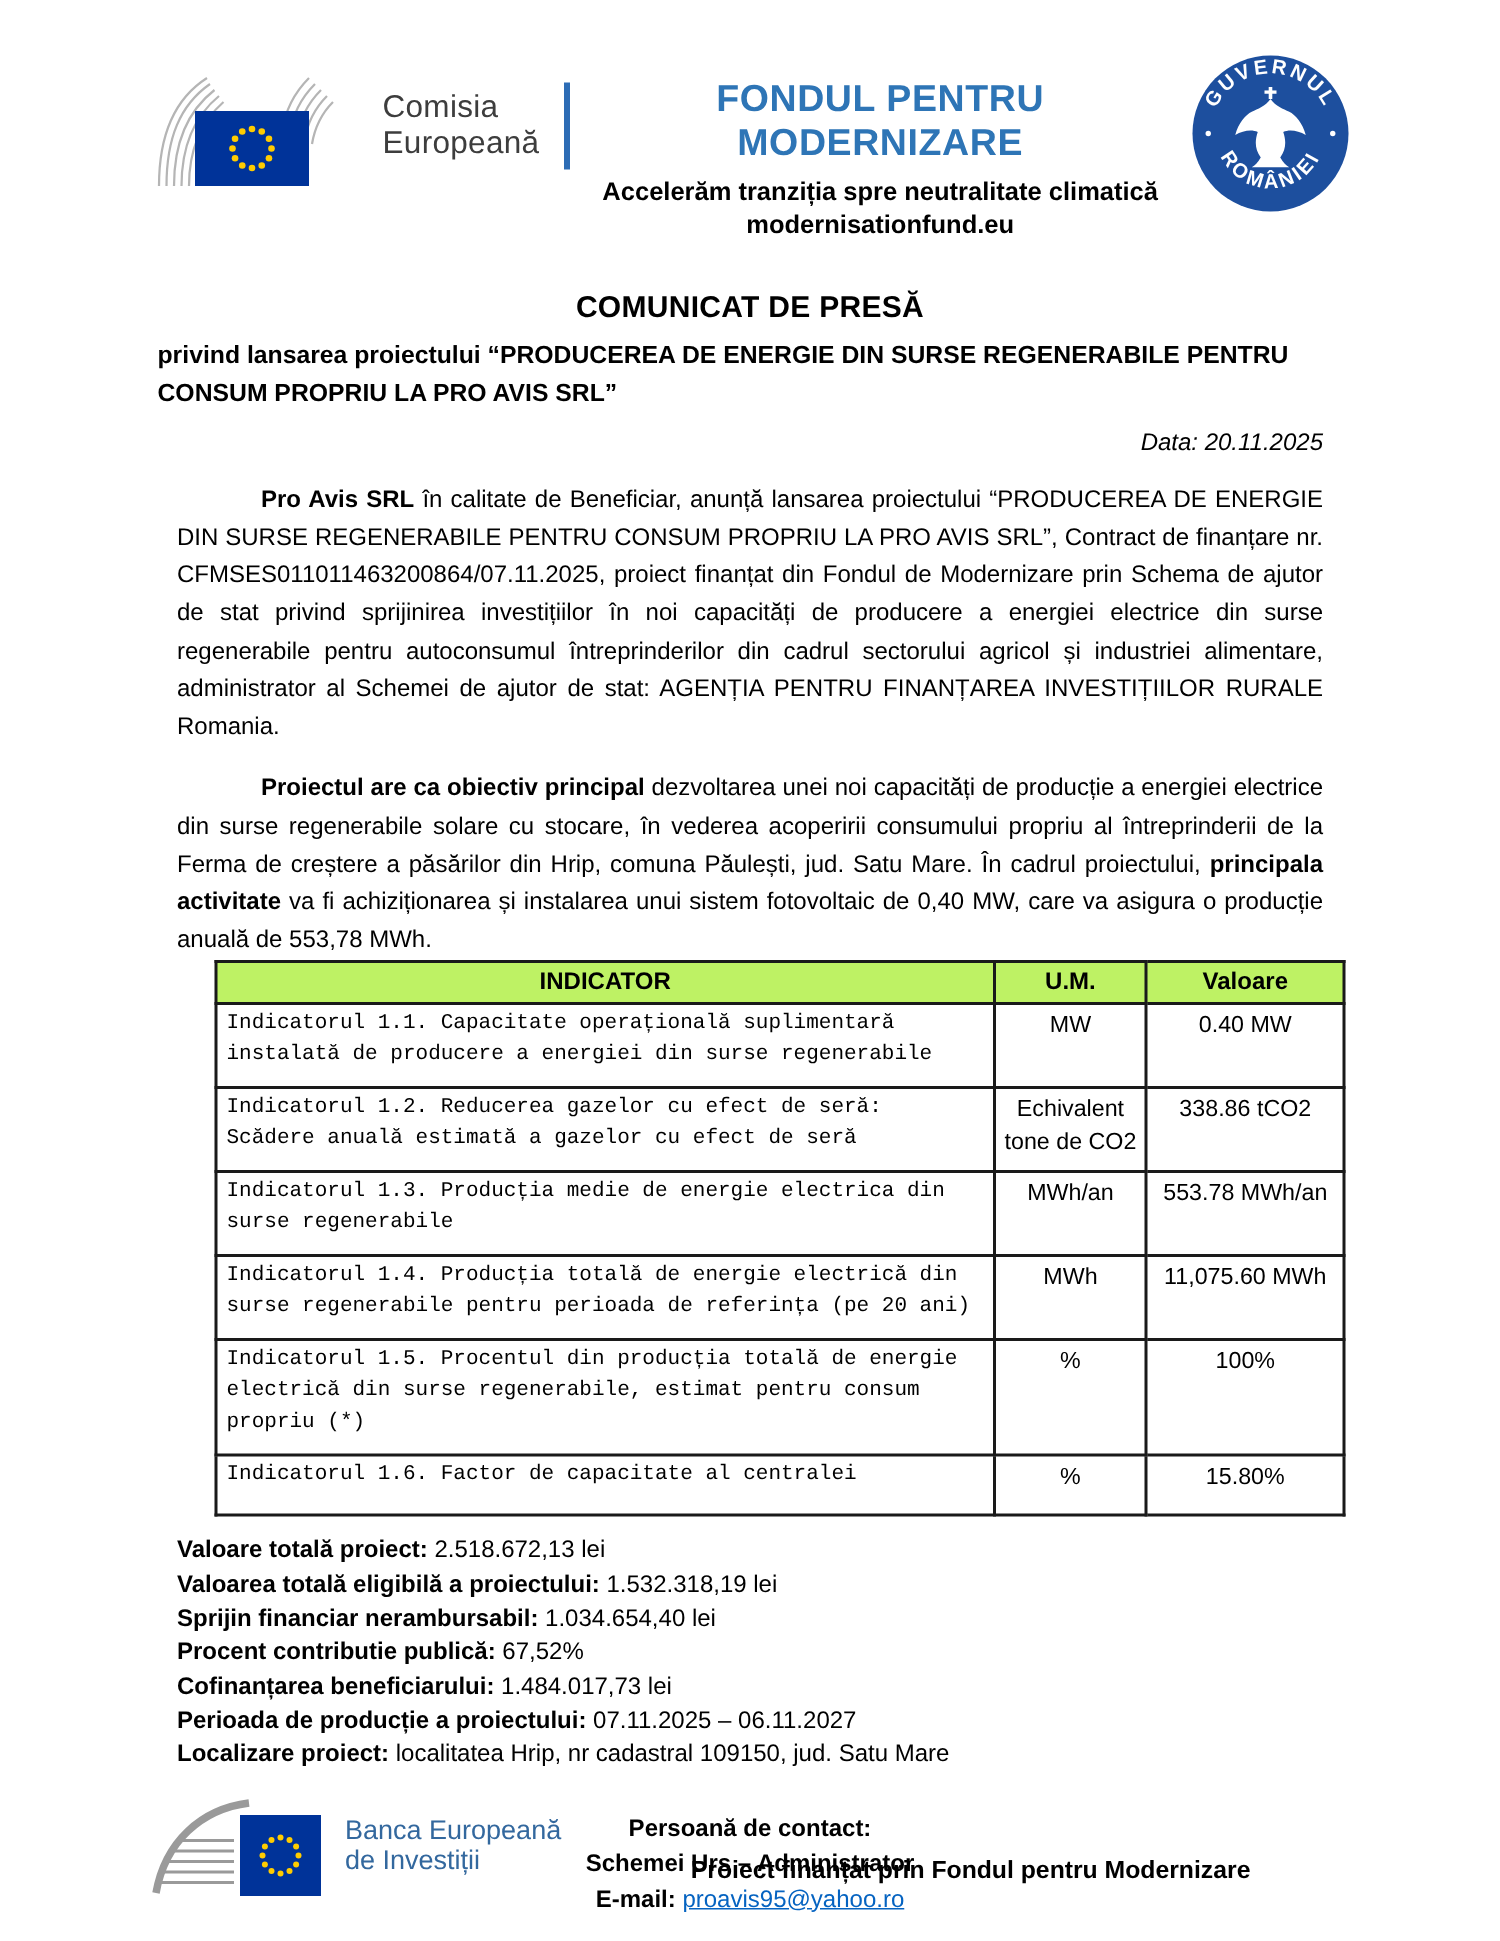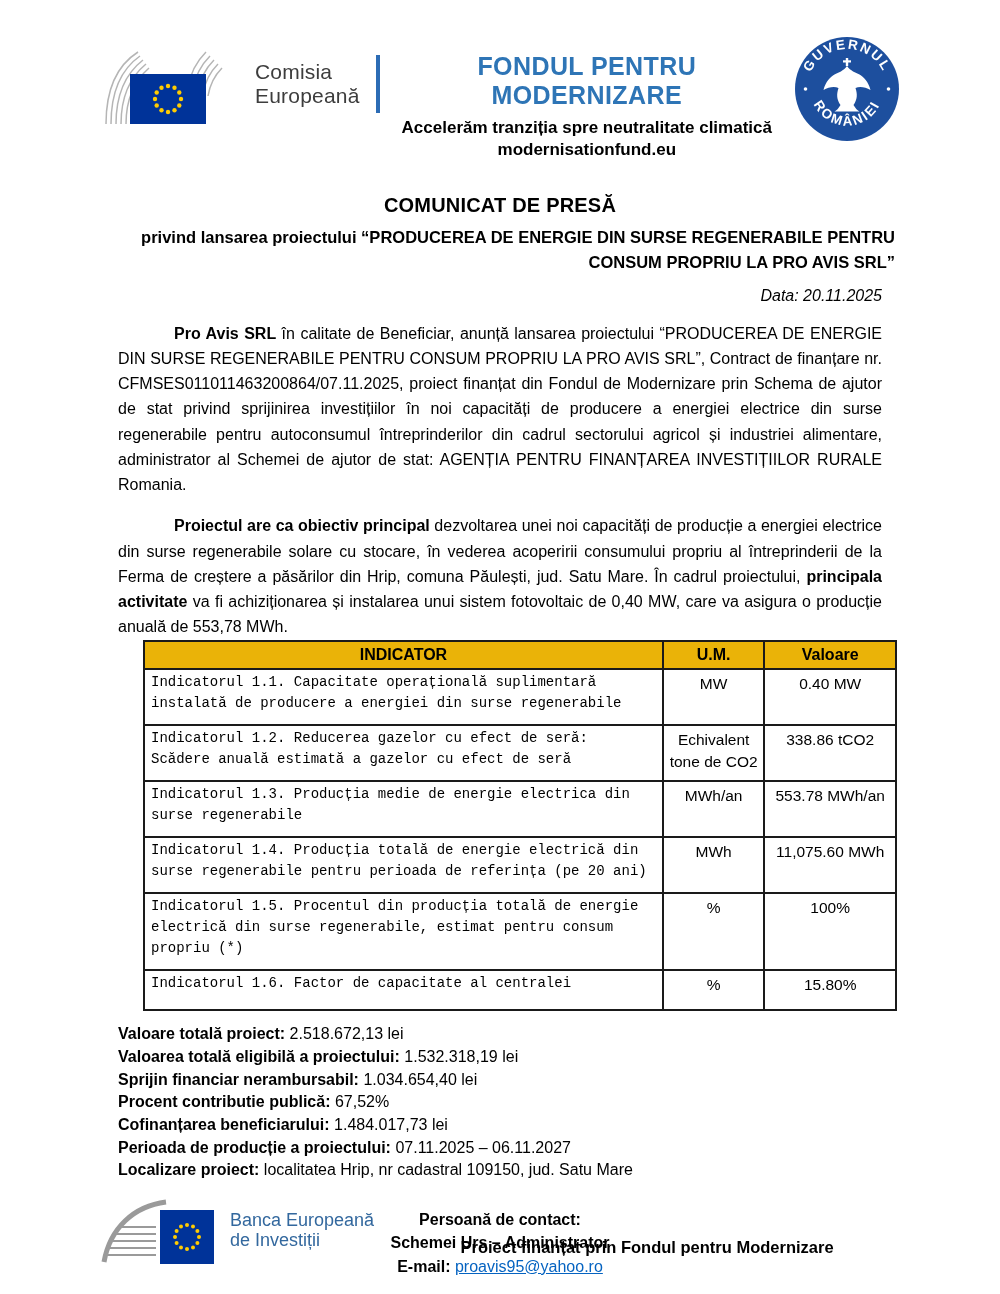--- a/index.html
+++ b/index.html
@@ -17,33 +17,33 @@
   .ec-text { font-size:21px; color:#3d3d3d; line-height:1.12; letter-spacing:.2px; }
   .ec-bar { width:4px; height:58px; background:#2c6cb5; margin-left:6px; }
   .hdr-center { flex:1; text-align:center; padding-top:18px; }
   .hdr-title { font-size:25px; font-weight:bold; color:#2e75b6; letter-spacing:.4px; }
   .hdr-sub { font-size:17px; font-weight:bold; margin-top:8px; }
   .hdr-web { font-size:17px; font-weight:bold; margin-top:2px; }
   .seal { margin-top:2px; }
 
   
   .doc-title { text-align:center; font-size:20px; font-weight:bold; margin-top:34px; letter-spacing:.2px; }
-  .doc-sub { text-align:right; font-size:16.5px; font-weight:bold; margin:8px auto 0; max-width:790px; line-height:1.5; }
+  .doc-sub { text-align:left; font-size:16.5px; font-weight:bold; margin:8px auto 0; max-width:790px; line-height:1.5; }
   .doc-date { text-align:right; font-style:italic; font-size:16px; margin-top:12px; padding-right:18px; }
 
   
   .para { font-size:16px; line-height:1.58; text-align:justify; text-indent:56px; margin:16px 18px 0 18px; }
   .b { font-weight:bold; }
 
   .ind-heading { font-size:16px; font-weight:bold; margin:18px 0 6px 74px; }
 
   
   table.ind { border-collapse:collapse; width:754px; margin-left:43px; table-layout:fixed; }
   table.ind th, table.ind td { border:2px solid #1a1a1a; vertical-align:top; }
-  table.ind th { background:#eab308; font-size:16px; font-weight:bold; text-align:center; padding:4px 4px; }
+  table.ind th { background:#bef264; font-size:16px; font-weight:bold; text-align:center; padding:4px 4px; }
   td.c1 { font-size:14px; line-height:1.5; padding:2px 8px 10px 6px; text-align:left;font-family:Liberation Mono, monospace; }
   td.c2, td.c3 { font-size:15.5px; line-height:1.45; padding:3px 4px; text-align:center; }
   tr.compact td { padding-bottom:13px; }
   .w1 { width:69%; } .w2 { width:13.5%; } .w3 { width:17.5%; }
 
   
   .fin { margin:12px 0 0 18px; }
   .fin-line { font-size:16px; line-height:1.42; }
 
   

